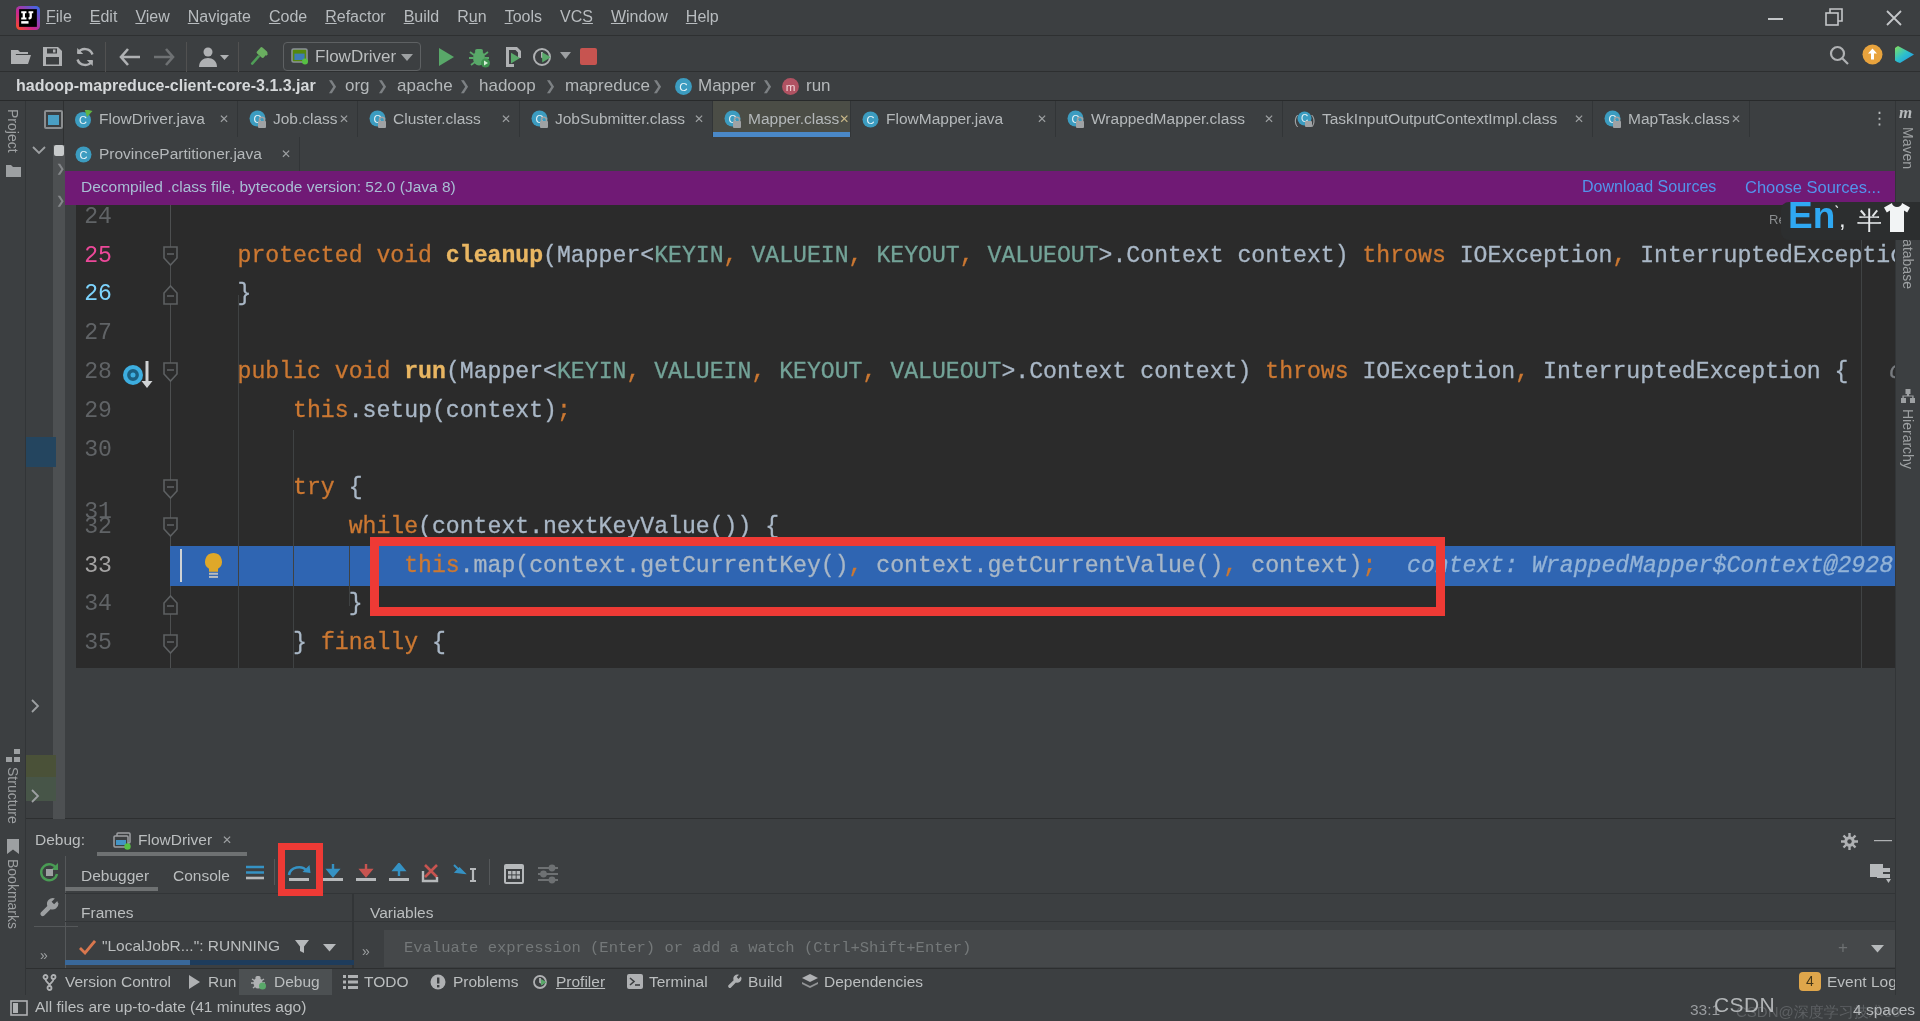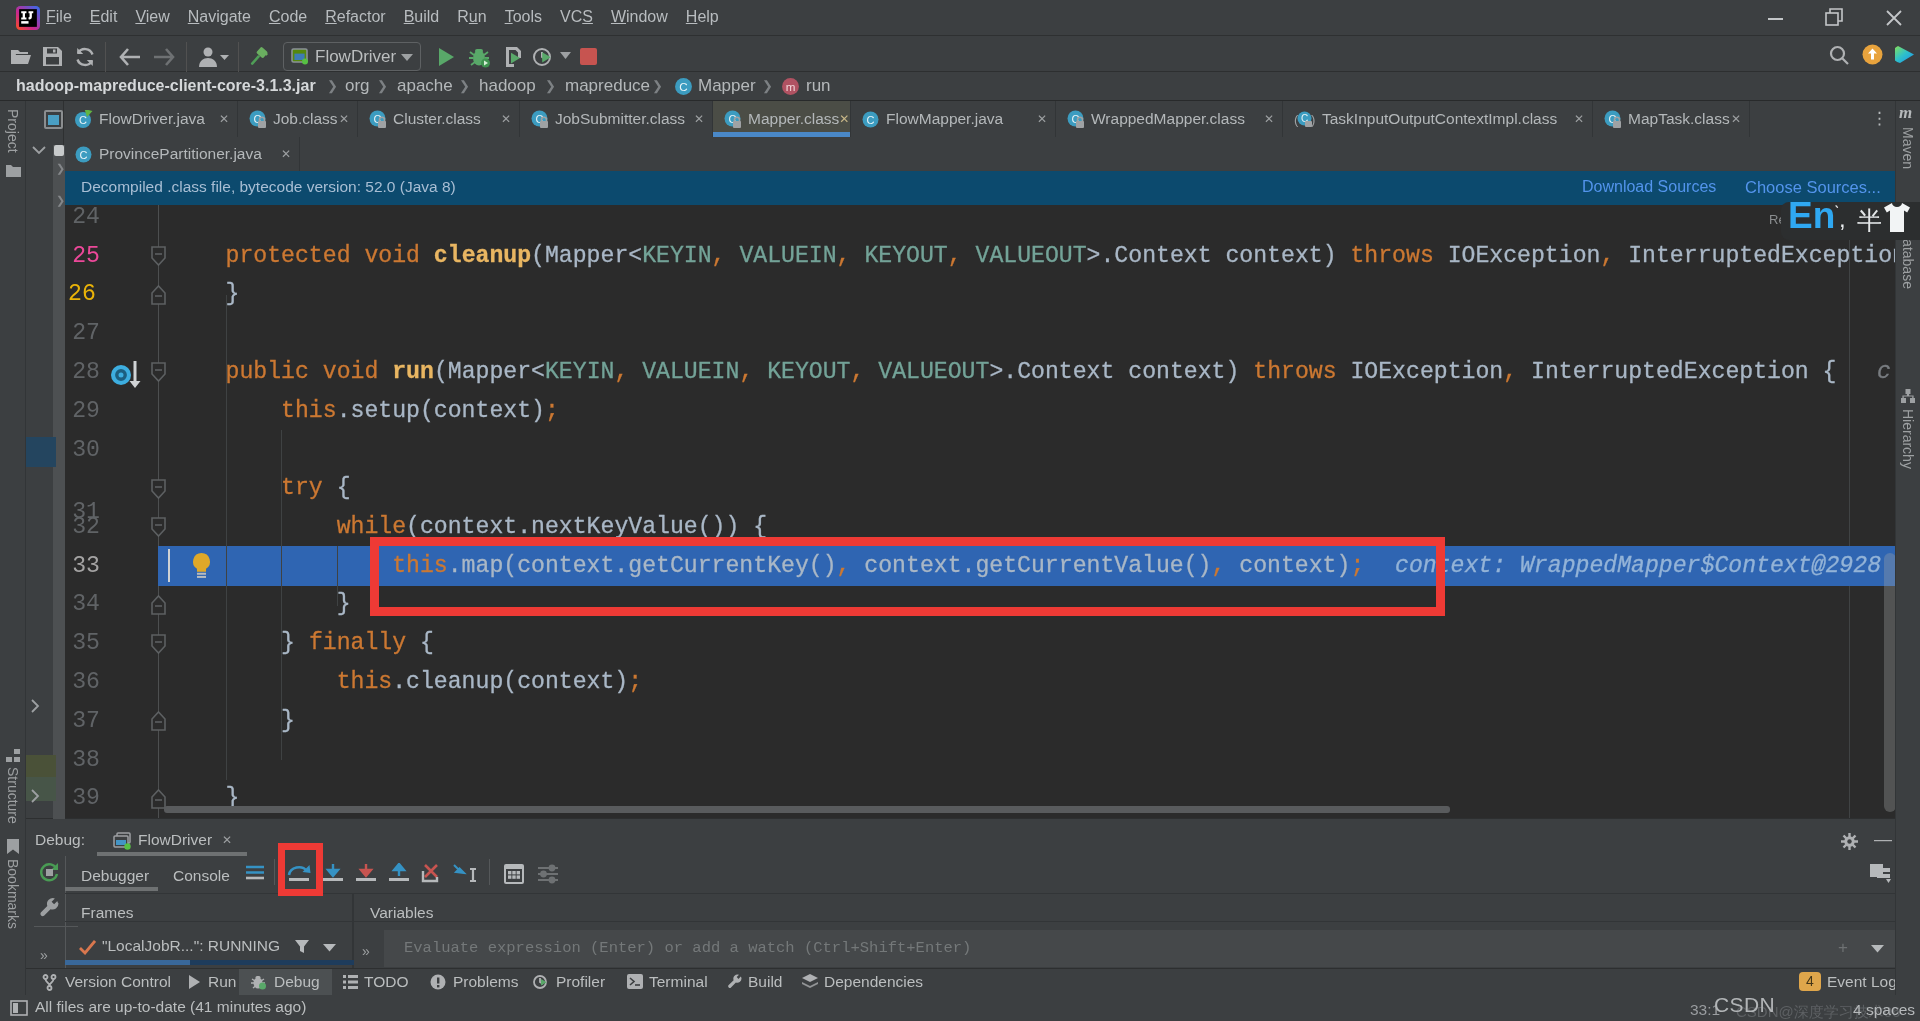--- a/index.html
+++ b/index.html
@@ -312,21 +312,21 @@
           <svg class="cicn" width="19" height="19" viewBox="0 0 19 19">
             <circle cx="9.5" cy="9.5" r="8" fill="#3C9CC0"></circle>
             <text x="9.5" y="13.5" font-size="11" fill="#e8f4f8" text-anchor="middle">C</text>
           </svg>
           <span>ProvincePartitioner.java</span>
           <span class="tx">✕</span>
         </div>
     </div>
   </div>
 
-  <div class="abs" id="banner" style="left:64px;top:171px;width:1831px;height:34px;background:#0c4a6e;font-size:15.5px;">
+  <div class="abs" id="banner" style="left:64px;top:171px;width:1831px;height:34px;background:#701a75;font-size:15.5px;">
     <div class="abs" style="left:17px;top:7px;color:#a8bed4;">Decompiled .class file, bytecode version: 52.0 (Java 8)</div>
     <div class="abs" style="left:1518px;top:7px;color:#5394EC;font-size:16px;">Download Sources</div>
     <div class="abs" style="left:1681px;top:7px;color:#5394EC;font-size:16.5px;">Choose Sources...</div>
   </div>
 
   <div class="abs" id="sliver" style="z-index:1;left:26px;top:101px;width:38px;height:717px;background:#3C3F41;border-right:1px solid #2e3031;">
     <svg class="abs" style="left:6px;top:44px" width="14" height="10" viewBox="0 0 14 10">
         <path fill="none" stroke="#9da0a2" stroke-width="1.8" d="M1 2l6 6 6-6"></path>
       </svg>
     <div class="abs" style="left:27px;top:44px;width:12px;height:674px;background:#4d5052;"></div>
@@ -337,36 +337,36 @@
     <div class="abs" style="left:0;top:654px;width:30px;height:22px;background:#4a5138;"></div>
     <div class="abs" style="left:0;top:676px;width:30px;height:24px;background:#475548;"></div>
     <svg class="abs" style="left:4px;top:598px" width="10" height="14" viewBox="0 0 10 14">
         <path fill="none" stroke="#9da0a2" stroke-width="1.8" d="M2 1l6 6-6 6"></path>
       </svg>
     <svg class="abs" style="left:4px;top:688px" width="10" height="14" viewBox="0 0 10 14">
         <path fill="none" stroke="#9da0a2" stroke-width="1.8" d="M2 1l6 6-6 6"></path>
       </svg>
       </div>
 
-  <div class="abs" id="editor" style="left:64px;top:205px;width:1831px;height:613px;background:#2B2B2B;overflow:hidden;font-family:'Liberation Mono',monospace;font-size:23.15px;">
+  <div class="abs" id="editor" style="left:76px;top:205px;width:1831px;height:463px;background:#2B2B2B;overflow:hidden;font-family:'Liberation Mono',monospace;font-size:23.15px;">
 
     <div class="abs" style="left:94px;top:0;width:1px;height:613px;background:#4d4f50;"></div>
 
     <div class="abs" style="left:1785px;top:0;width:1px;height:613px;background:#404344;"></div>
 
     <div class="abs" style="left:94px;top:341px;width:1737px;height:40px;background:#2F65B2;"></div>
 
     <div class="abs" style="left:162px;top:90px;width:1px;height:485px;background:#3f4243;"></div>
     <div class="abs" style="left:217px;top:225px;width:1px;height:330px;background:#3f4243;"></div>
     <div class="abs" style="left:273px;top:341px;width:1px;height:60px;background:#3f4243;"></div>
 
     <div id="lnums">
       <div class="abs" style="left:0;top:-7px;width:36px;height:39px;line-height:39px;text-align:right;color:#606366;">24</div>
       <div class="abs" style="left:0;top:32px;width:36px;height:39px;line-height:39px;text-align:right;color:#ec4899;">25</div>
-      <div class="abs" style="left:0;top:70px;width:36px;height:39px;line-height:39px;text-align:center;color:#eab308;">26</div>
+      <div class="abs" style="left:0;top:70px;width:36px;height:39px;line-height:39px;text-align:right;color:#7dd3fc;">26</div>
       <div class="abs" style="left:0;top:109px;width:36px;height:39px;line-height:39px;text-align:right;color:#606366;">27</div>
       <div class="abs" style="left:0;top:148px;width:36px;height:39px;line-height:39px;text-align:right;color:#606366;">28</div>
       <div class="abs" style="left:0;top:187px;width:36px;height:39px;line-height:39px;text-align:right;color:#606366;">29</div>
       <div class="abs" style="left:0;top:226px;width:36px;height:39px;line-height:39px;text-align:right;color:#606366;">30</div>
       <div class="abs" style="left:0;top:264px;width:36px;height:39px;line-height:39px;text-align:right;color:#606366;margin-top:24px;">31</div>
       <div class="abs" style="left:0;top:303px;width:36px;height:39px;line-height:39px;text-align:right;color:#606366;">32</div>
       <div class="abs" style="left:0;top:342px;width:36px;height:39px;line-height:39px;text-align:right;color:#A4A3A3;">33</div>
       <div class="abs" style="left:0;top:380px;width:36px;height:39px;line-height:39px;text-align:right;color:#606366;">34</div>
       <div class="abs" style="left:0;top:419px;width:36px;height:39px;line-height:39px;text-align:right;color:#606366;">35</div>
       <div class="abs" style="left:0;top:458px;width:36px;height:39px;line-height:39px;text-align:right;color:#606366;">36</div>
@@ -618,21 +618,21 @@
         <rect x="7" y="11" width="2.4" height="2.4" fill="#3c3f41"></rect>
       </svg>
     <div class="abs" style="left:453px;top:4px;">Problems</div>
     <svg class="abs" style="left:533px;top:5px" width="17" height="16" viewBox="0 0 17 16">
         <g fill="none" stroke="#afb1b3" stroke-width="1.8">
           <circle cx="7" cy="8" r="6"></circle>
           <path d="M7 4v4l3 2"></path>
         </g>
         <path fill="#59A869" d="M10 10l7 4-7 4z" transform="translate(0,-3) scale(0.8)"></path>
       </svg>
-    <div class="abs" style="left:556px;top:4px;">Profiler</div>
+    <div class="abs" style="left:556px;top:4px;text-decoration:underline;">Profiler</div>
     <svg class="abs" style="left:627px;top:5px" width="16" height="15" viewBox="0 0 16 15">
         <rect x="0" y="0" width="16" height="15" rx="2" fill="#afb1b3"></rect>
         <path d="M3 4l4 3.5L3 11" stroke="#3c3f41" stroke-width="1.6" fill="none"></path>
         <path d="M8 11h5" stroke="#3c3f41" stroke-width="1.6"></path>
       </svg>
     <div class="abs" style="left:649px;top:4px;">Terminal</div>
     <svg class="abs" style="left:727px;top:5px" width="16" height="16" viewBox="0 0 16 16">
         <path fill="#afb1b3" d="M14.5 4.5a4.2 4.2 0 0 1-5.6 4L4 13.4a1.6 1.6 0 0 1-2.3-2.3l4.9-4.9a4.2 4.2 0 0 1 5.4-5.4L9.7 3.1l1.8 1.8 2.3-2.3c.45.57.7 1.3.7 1.9z"></path>
       </svg>
     <div class="abs" style="left:748px;top:4px;">Build</div>

